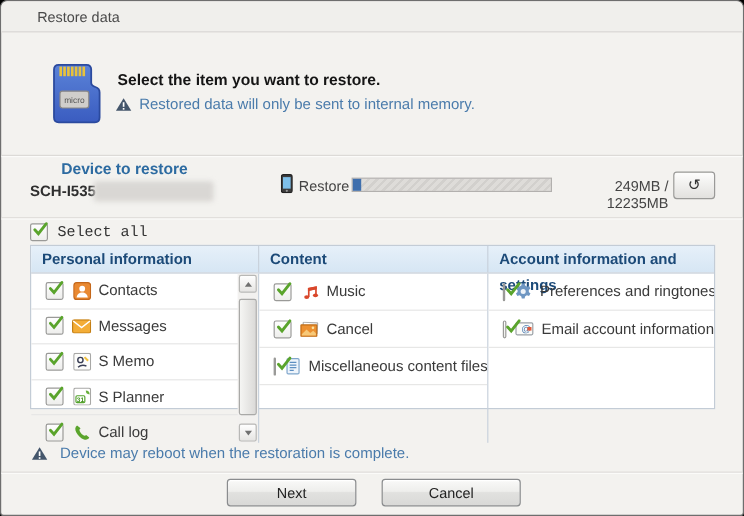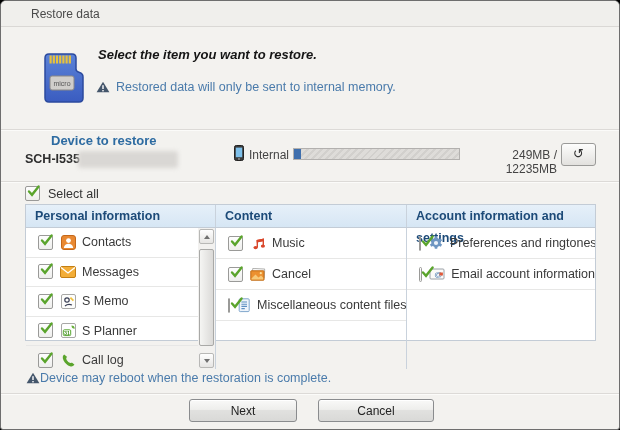--- a/index.html
+++ b/index.html
@@ -4,41 +4,41 @@
 <style>
   html,body{margin:0;padding:0;background:#000;width:620px;height:430px;overflow:hidden;
     font-family:"Liberation Sans","DejaVu Sans",sans-serif;}
   .window{position:absolute;inset:0;background:#f3f2ef;border:1px solid #6e6e6e;
     border-radius:6px 6px 3px 3px;box-sizing:border-box;overflow:hidden;}
   
   .titlebar{position:absolute;top:0;left:0;right:0;height:26px;background:#f0efec;
     border-bottom:1px solid #dad8d5;color:#4a4a4a;font-size:12px;line-height:26px;padding-left:30px;box-sizing:border-box;}
   
   .sd-icon{position:absolute;left:34px;top:50px;width:54px;height:54px;}
-  .instruction{position:absolute;left:97px;top:46px;font-size:13px;font-weight:bold;color:#151515;font-style:italic;}
+  .instruction{position:absolute;left:97px;top:58px;font-size:13px;font-weight:bold;color:#151515;}
   .hdr-warn{position:absolute;left:95px;top:79px;display:flex;align-items:center;gap:6px;}
   .warn-text{font-size:12.5px;color:#4a7bab;}
   .sep{position:absolute;left:0;right:0;height:0;border-top:1px solid #dcdad7;border-bottom:1px solid #fbfbf9;}
   
   .dev-label{position:absolute;left:50px;top:132px;font-size:13px;font-weight:bold;color:#2d6ba1;}
   .dev-model{position:absolute;left:24px;top:151px;font-size:12.5px;font-weight:bold;color:#2f2f2f;}
   .redacted{position:absolute;left:77px;top:150px;width:100px;height:17px;background:#d9d7d4;border-radius:3px;filter:blur(2px);}
   .phone-ic{position:absolute;left:233px;top:144px;width:10px;height:16px;}
   .storage-label{position:absolute;left:248px;top:147px;font-size:12px;color:#444;}
   .progress{position:absolute;left:292px;top:147px;width:165px;height:10px;border:1px solid #b2b0ae;background:repeating-linear-gradient(-45deg,#dedcd9 0 3px,#d2d0cd 3px 5px);}
   .progress .fill{position:absolute;left:0;top:0;bottom:0;width:7px;background:#3f6fad;}
   .usage{position:absolute;left:460px;top:147px;width:96px;text-align:right;font-size:12px;color:#444;}
   .refresh-btn{position:absolute;left:560px;top:142px;width:33px;height:21px;border:1px solid #9a9a98;border-radius:3px;
     background:linear-gradient(#fdfdfc,#e2e1de);font-size:13px;color:#333;text-align:center;line-height:19px;cursor:pointer;}
   
   .cb{display:inline-block;width:13px;height:13px;background:linear-gradient(#fefefe,#eeeeec);
     border:1px solid #9a9a98;border-radius:2px;position:relative;box-sizing:content-box;}
   .cb svg{position:absolute;left:0px;top:-3px;width:15px;height:15px;}
   .selectall{position:absolute;left:24px;top:185px;display:flex;align-items:center;gap:8px;}
-  .selectall .lbl{font-size:12.5px;color:#333;}
+  .selectall .lbl{font-size:12.5px;color:#333;font-family:Liberation Mono, monospace;}
   
   .table{position:absolute;left:24px;top:203px;width:571px;height:137px;background:#fff;
     border:1px solid #c3ccd6;box-sizing:border-box;}
   .thead{display:flex;height:22px;background:linear-gradient(#e6f0f9,#d6e6f4);border-bottom:1px solid #c3ccd6;}
   .th{font-size:12.5px;font-weight:bold;color:#1c4a78;line-height:22px;padding-left:9px;box-sizing:border-box;}
   .tbody{display:flex;height:141px;}
   .col{position:relative;box-sizing:border-box;overflow:hidden;}
   .c1{width:189px;}
   .c2{width:192px;border-left:1px solid #c9d2dc;border-right:1px solid #c9d2dc;}
   .c3{flex:1;}
@@ -52,21 +52,21 @@
   .sbar{position:absolute;right:0;top:0;bottom:0;width:17px;background:#f2f1ef;}
   .sbtn{position:absolute;left:1px;right:1px;height:15px;background:linear-gradient(#fefefe,#e6e5e3);
     border:1px solid #b8b8b6;border-radius:2px;box-sizing:border-box;display:flex;align-items:center;justify-content:center;cursor:pointer;}
   .sbtn.up{top:1px;} .sbtn.down{bottom:1px;}
   .arrow{width:0;height:0;border-left:3.5px solid transparent;border-right:3.5px solid transparent;}
   .arrow.up{border-bottom:4px solid #707070;}
   .arrow.down{border-top:4px solid #707070;}
   .sthumb{position:absolute;left:1px;right:1px;top:21px;height:97px;background:linear-gradient(90deg,#f5f5f3,#dbdad8);
     border:1px solid #a9a9a7;border-radius:2px;box-sizing:border-box;cursor:grab;}
   
-  .foot-warn{position:absolute;left:25px;top:370px;display:flex;align-items:center;gap:0;}
+  .foot-warn{position:absolute;left:25px;top:370px;display:flex;align-items:center;gap:10px;}
   .btn{position:absolute;top:398px;height:23px;border:1px solid #8a8c8e;border-radius:3px;
     background:linear-gradient(#f9f9f8,#eeeeec 45%,#e1e1df 50%,#d9d9d7);box-shadow:inset 0 1px 0 #fff;
     font-size:12px;color:#222;text-align:center;line-height:21px;box-sizing:border-box;cursor:pointer;font-family:inherit;}
   .btn.next{left:188px;width:108px;}
   .btn.cancel{left:317px;width:116px;}
 </style>
 </head>
 <body>
 
 <div class="window">
@@ -108,21 +108,21 @@
   <div class="sep" style="top:128px"></div>
 
   <div class="dev-label">Device to restore</div>
   <div class="dev-model">SCH-I535</div>
   <div class="redacted"></div>
   <svg class="phone-ic" viewBox="0 0 10 16">
     <rect x="0.5" y="0.5" width="9" height="15" rx="1.8" fill="#3c3c3c" stroke="#222"></rect>
     <rect x="1.8" y="2.6" width="6.4" height="9.6" fill="#7ec0ea"></rect>
       <circle cx="5" cy="14" r="0.9" fill="#999"></circle>
   </svg>
-  <div class="storage-label">Internal</div>
+  <div class="storage-label">Restore</div>
   <div class="progress">
       <div class="fill"></div>
     </div>
   <div class="usage">249MB / 12235MB</div>
   <div class="refresh-btn">
     <span>↺</span>
   </div>
 
   <div class="sep" style="top:180px"></div>
 

